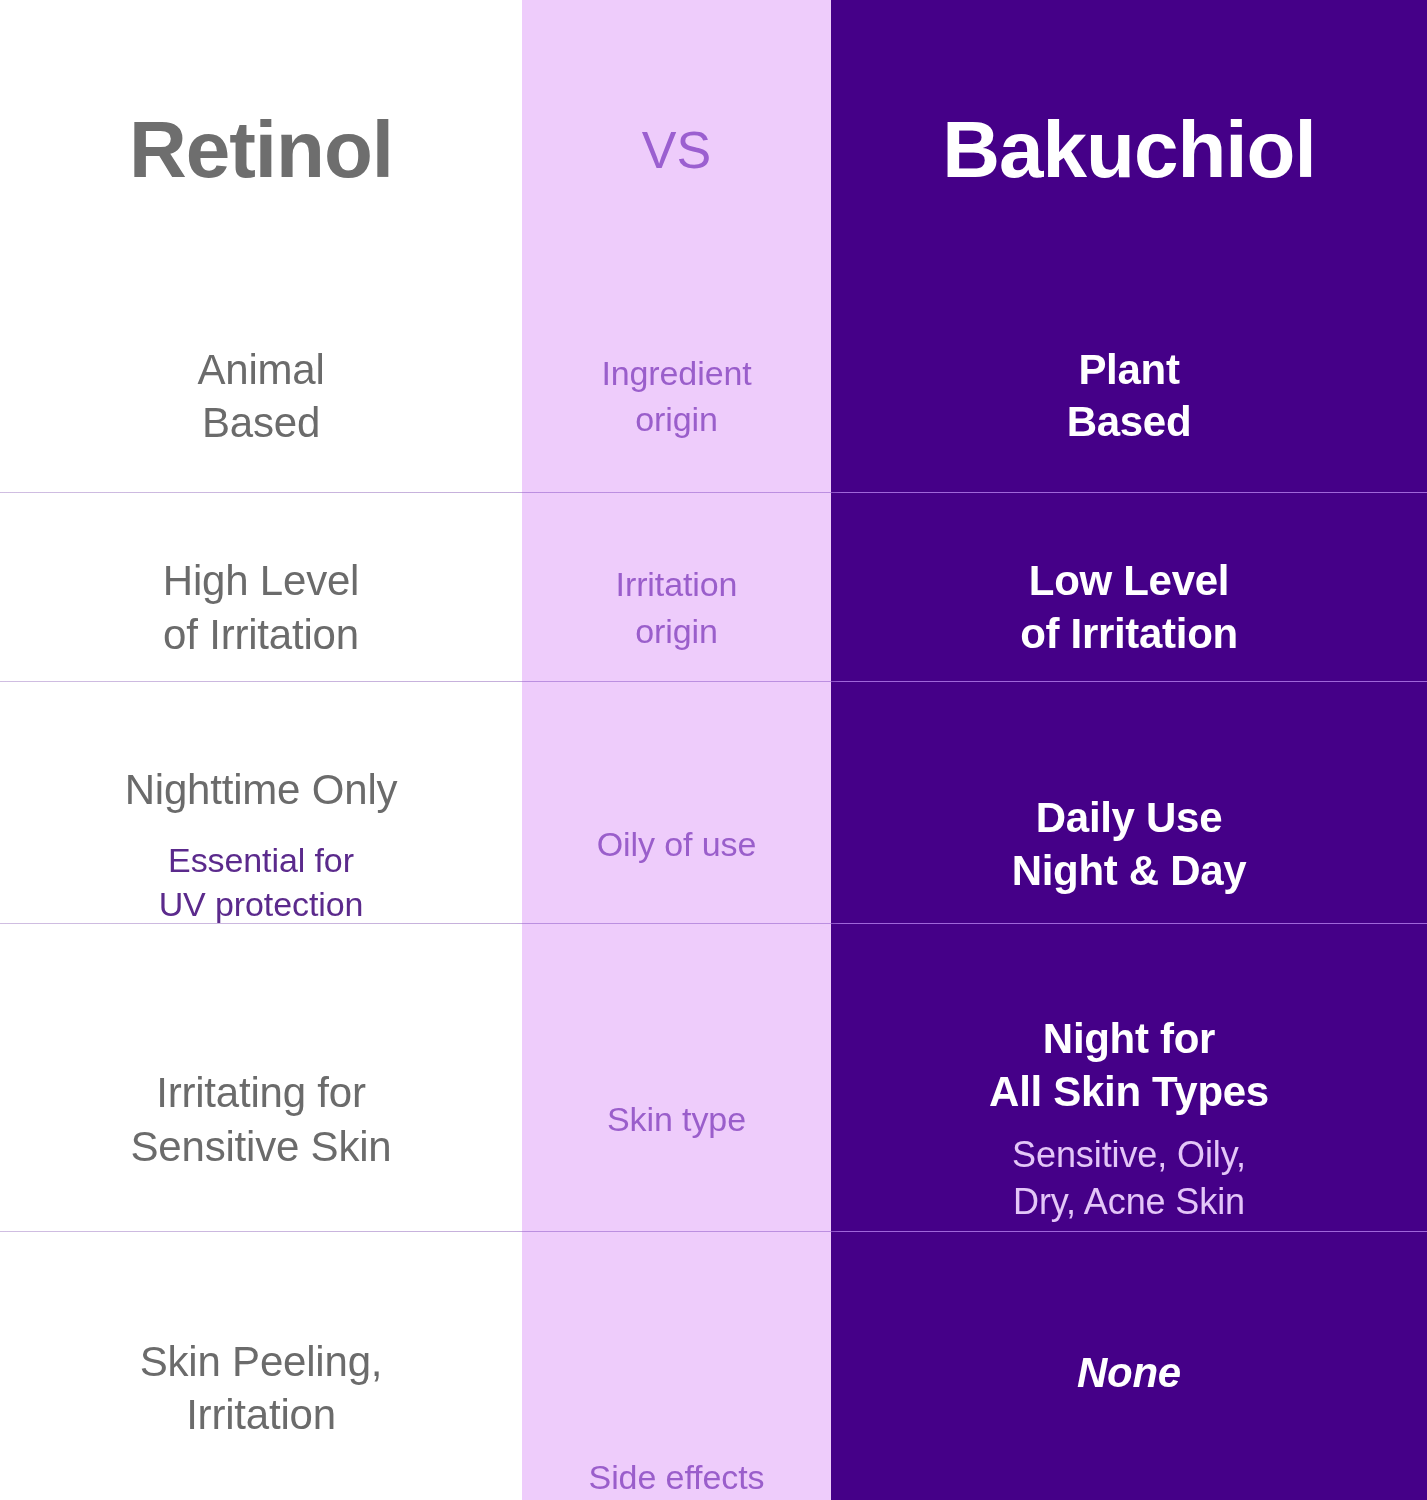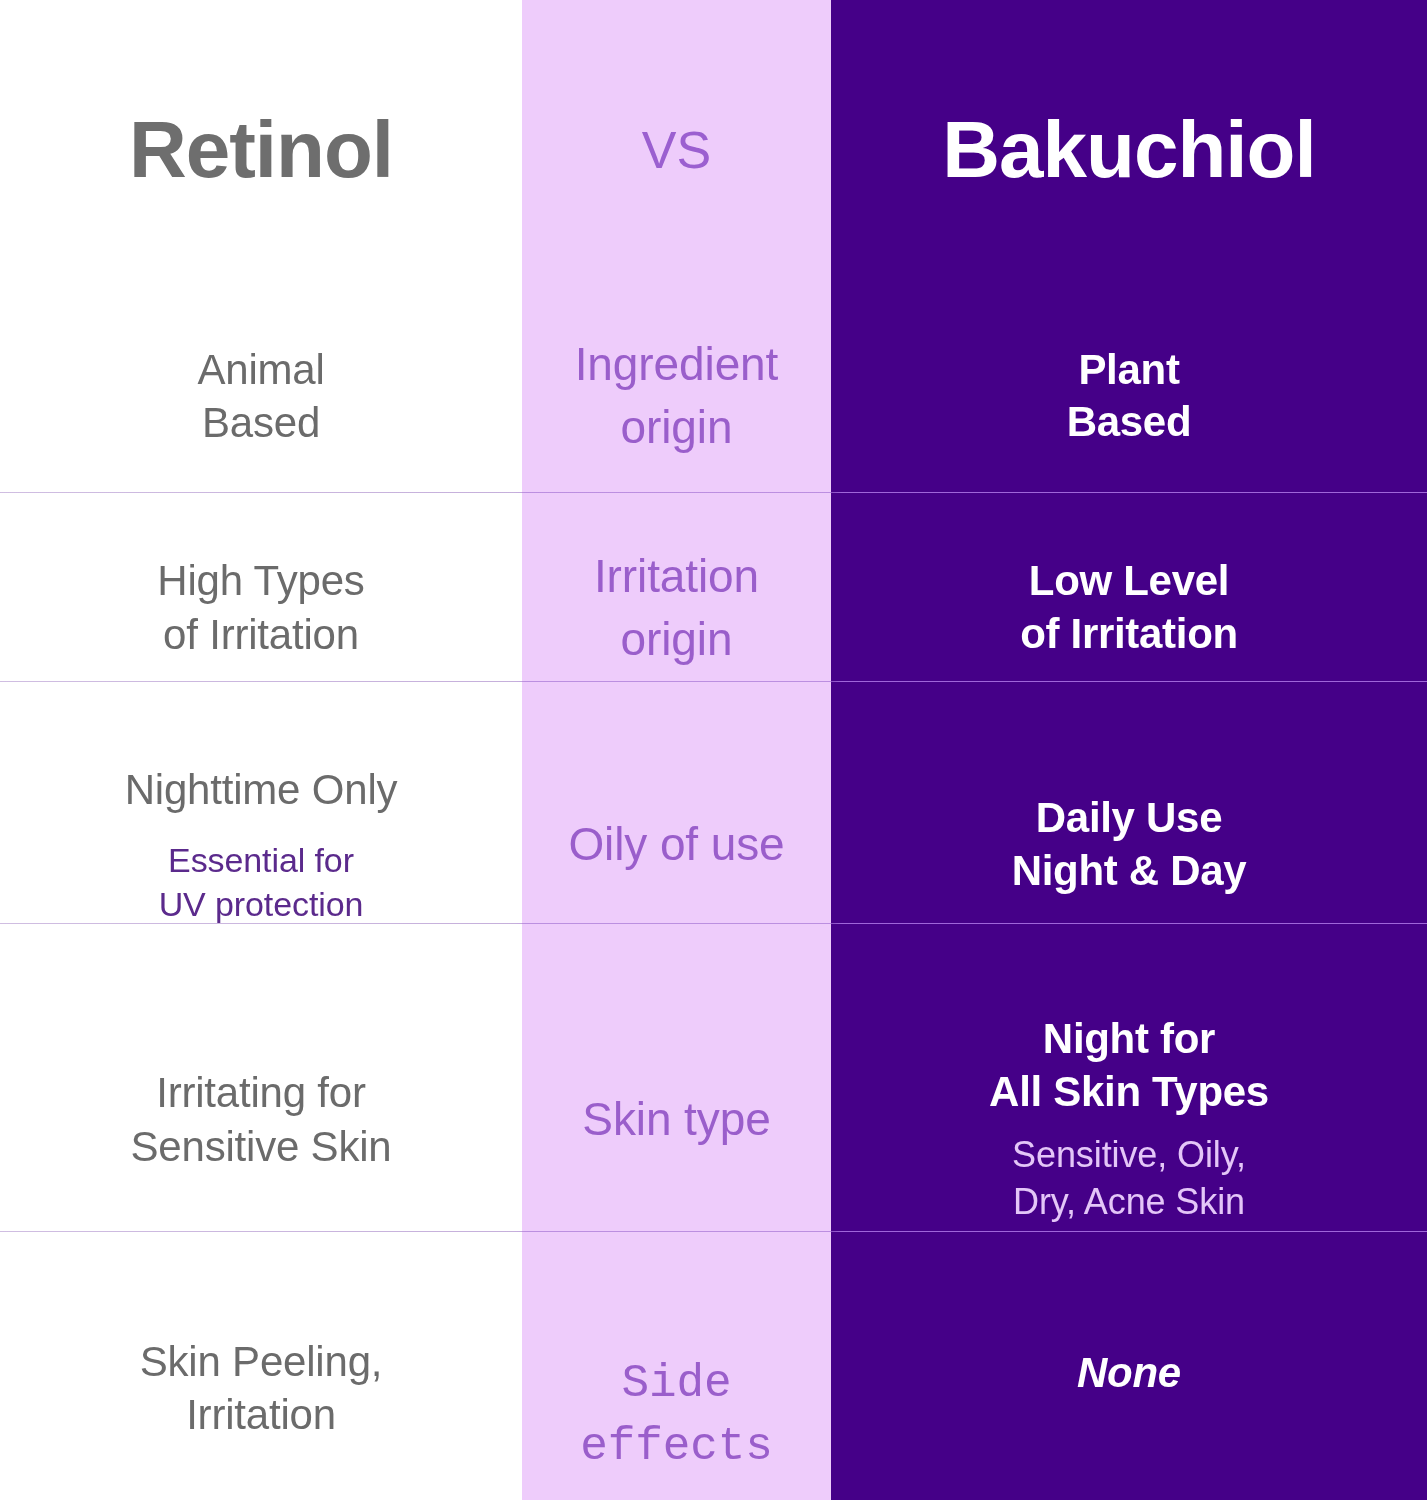--- a/index.html
+++ b/index.html
@@ -83,21 +83,21 @@
   .left-sub {
     font-size: 34px;
     font-weight: 300;
     color: #5b2a8c;
     line-height: 1.3;
     margin-top: 22px;
     letter-spacing: -0.1px;
   }
 
   .mid-label {
-    font-size: 46px;
+    font-size: 34px;
     font-weight: 500;
     color: #9a5ecb;
     line-height: 1.36;
     letter-spacing: -0.1px;
   }
 
   .right-main {
     font-size: 42px;
     font-weight: 700;
     color: #ffffff;
@@ -161,21 +161,21 @@
     <div class="cell">
       <div class="mid-label">Ingredient</div>
       <div class="mid-label">origin</div>
     </div>
     <div class="cell">
       <div class="right-main">Plant</div>
       <div class="right-main">Based</div>
     </div>
 
     <div class="cell">
-      <div class="left-main">High Types</div>
+      <div class="left-main">High Level</div>
       <div class="left-main">of Irritation</div>
     </div>
     <div class="cell">
       <div class="mid-label">Irritation</div>
       <div class="mid-label">origin</div>
     </div>
     <div class="cell">
       <div class="right-main">Low Level</div>
       <div class="right-main">of Irritation</div>
     </div>
@@ -204,21 +204,21 @@
       <div class="right-main">Night for</div>
       <div class="right-main">All Skin Types</div>
       <div class="right-sub">Sensitive, Oily,</div>
       <div class="right-sub" style="margin-top:0;">Dry, Acne Skin</div>
     </div>
 
     <div class="cell" style="justify-content:flex-start; padding-top:62px;">
       <div class="left-main">Skin Peeling,</div>
       <div class="left-main">Irritation</div>
     </div>
-    <div class="cell" style="justify-content:flex-start; padding-top:80px;font-family:Liberation Mono, monospace;">
+    <div class="cell" style="justify-content:flex-end; padding-top:80px;">
       <div class="mid-label">Side effects</div>
     </div>
     <div class="cell" style="justify-content:flex-start; padding-top:74px;font-style:italic;">
       <div class="right-main">None</div>
     </div>
 
   </div>
 </div>
 
 </body></html>

